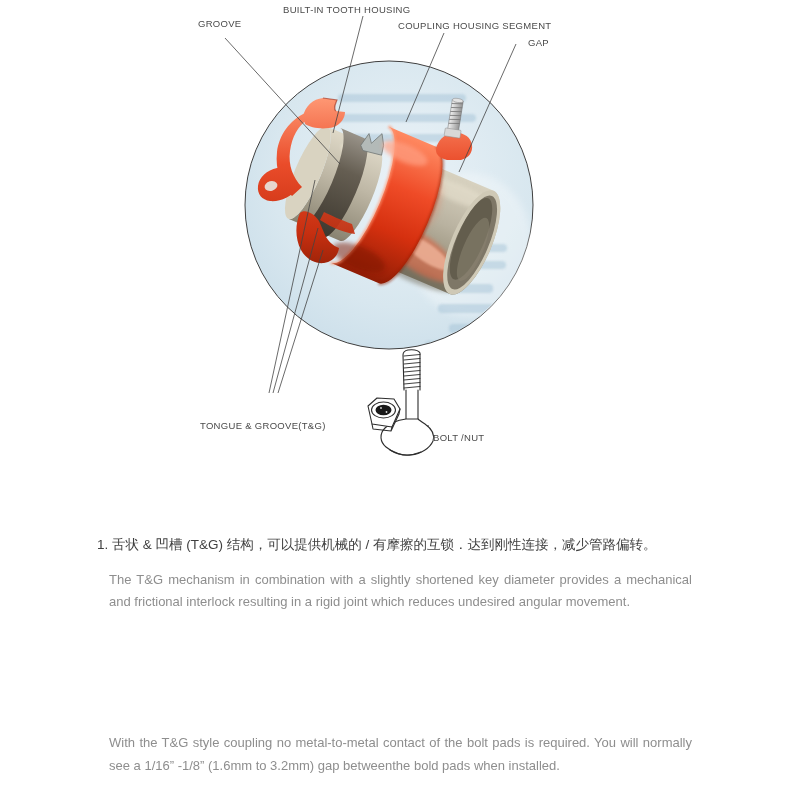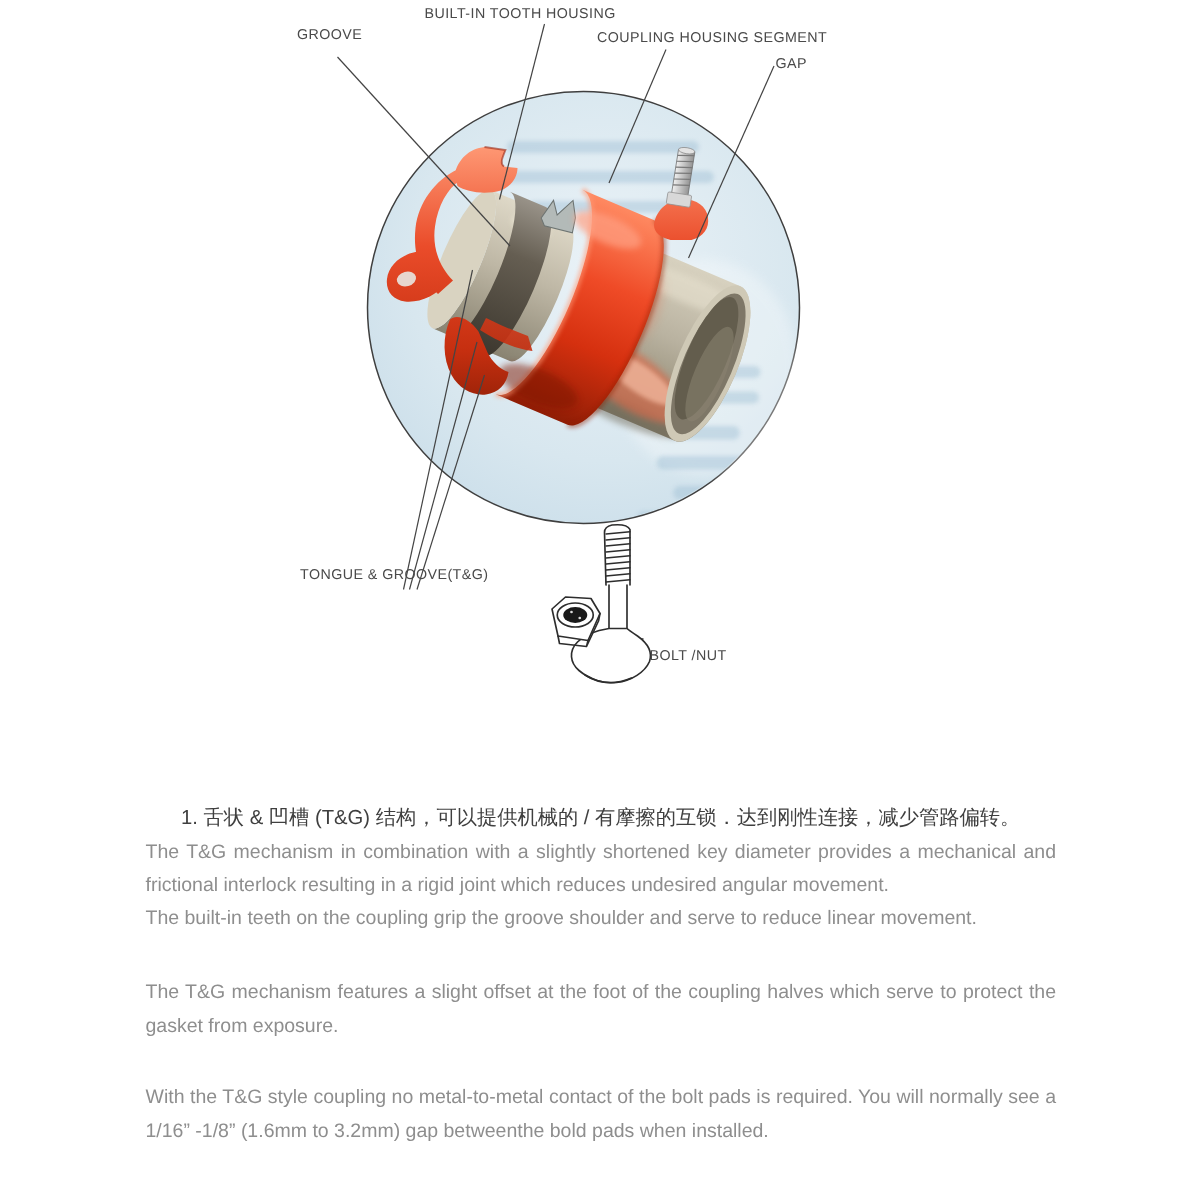--- a/index.html
+++ b/index.html
@@ -3,22 +3,22 @@
 <meta charset="utf-8">
 <style>
   html,body{margin:0;padding:0;background:#fff;}
   .page{position:relative;width:800px;height:800px;background:#ffffff;overflow:hidden;
         font-family:"Liberation Sans", sans-serif;}
   .diagram{position:absolute;left:0;top:0;width:712px;height:500px;}
   .diagram svg{position:absolute;left:0;top:0;}
   .lbl{position:absolute;font-size:9.5px;letter-spacing:.3px;color:#4a4a4a;white-space:nowrap;}
   .notes{position:absolute;left:97px;top:0;width:607px;}
   .note{position:absolute;left:0;width:607px;font-size:13px;line-height:22.5px;}
-  .note .zh{margin:0;font-size:13.5px;color:#3f3f3f;text-align:center;}
-  .note .en{margin:0;color:#8e8e8e;text-align:justify;}
+  .note .zh{margin:0;font-size:13.5px;color:#3f3f3f;}
+  .note .en{margin:12px;color:#8e8e8e;text-align:justify;}
 </style>
 </head>
 <body>
 
 <div class="page">
 
   <div class="diagram">
     <svg width="800" height="500" viewBox="0 0 800 500">
       <defs>
         <radialGradient id="gCircle" cx="55%" cy="40%" r="70%">
@@ -179,34 +179,32 @@
         <ellipse cx="383.5" cy="410" rx="12" ry="8"></ellipse>
         <ellipse cx="383.5" cy="410" rx="8" ry="5.3" fill="#191919" stroke="none"></ellipse>
         <circle cx="381" cy="408" r=".9" fill="#ffffff" stroke="none" opacity=".85"></circle>
         <circle cx="386.5" cy="412" r=".9" fill="#ffffff" stroke="none" opacity=".85"></circle>
       </g>
     </svg>
 
     <span class="lbl" style="left:283px;top:4px">BUILT-IN TOOTH HOUSING</span>
     <span class="lbl" style="left:198px;top:18px">GROOVE</span>
     <span class="lbl" style="left:398px;top:20px">COUPLING HOUSING SEGMENT</span>
-    <span class="lbl" style="left:517px;top:37px">GAP</span>
-    <span class="lbl" style="left:200px;top:378px">TONGUE &amp; GROOVE(T&amp;G)</span>
+    <span class="lbl" style="left:528px;top:37px">GAP</span>
+    <span class="lbl" style="left:200px;top:420px">TONGUE &amp; GROOVE(T&amp;G)</span>
     <span class="lbl" style="left:433px;top:432px">BOLT /NUT</span>
   </div>
 
   <div class="notes">
     <div class="note" style="top:534px">
       <p class="zh">1. 舌状 &amp; 凹槽 (T&amp;G) 结构，可以提供机械的 / 有摩擦的互锁．达到刚性连接，减少管路偏转。</p>
       <p class="en">The T&amp;G mechanism in combination with a slightly shortened key diameter provides a mechanical and frictional interlock resulting in a rigid joint which reduces undesired angular movement.</p>
     </div>
     <div class="note" style="top:601px">
-      <p class="en">The built-in teeth on the coupling grip the groove shoulder and serve to reduce linear movement.</p>
     </div>
     <div class="note" style="top:650px">
-      <p class="en">The T&amp;G mechanism features a slight offset at the foot of the coupling halves which serve to protect the gasket from exposure.</p>
     </div>
     <div class="note" style="top:720px">
       <p class="en">With the T&amp;G style coupling no metal-to-metal contact of the bolt pads is required. You will normally see a 1/16” -1/8” (1.6mm to 3.2mm) gap betweenthe bold pads when installed.</p>
     </div>
   </div>
 
 </div>
 
 </body></html>

